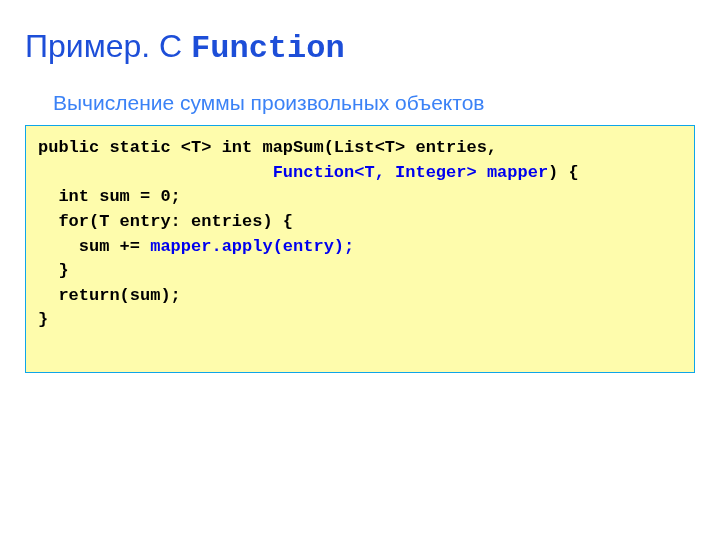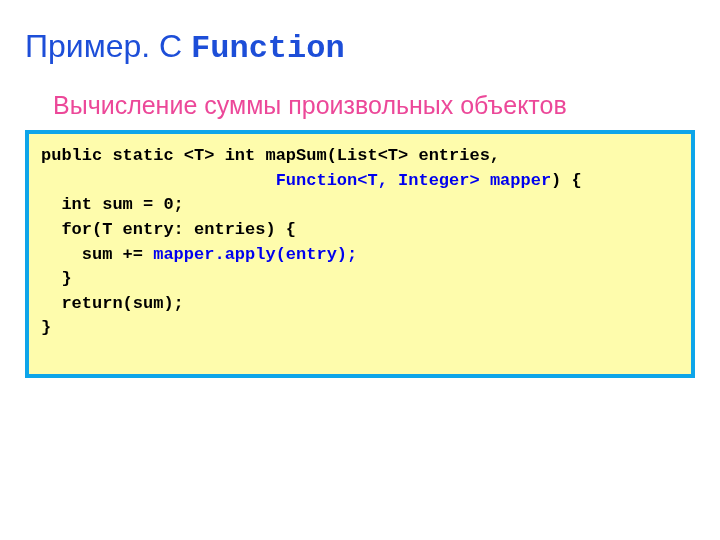--- a/index.html
+++ b/index.html
@@ -14,28 +14,28 @@
     .title {
       font-size: 32px;
       color: #1d4ed8;
       margin-bottom: 24px;
     }
     .title-mono {
       font-family: "Courier New", Courier, monospace;
       font-weight: bold;
     }
     .subtitle {
-      font-size: 25px;
-      color: #ec4899;
+      font-size: 21px;
+      color: #3b82f6;
       margin-left: 28px;
       margin-bottom: 10px;
     }
     .codebox {
       background: #fefcac;
-      border: 4px solid #0ea5e9;
+      border: 1px solid #0ea5e9;
       padding: 10px 12px 10px 12px;
       font-family: "Courier New", Courier, monospace;
       font-size: 17px;
       font-weight: bold;
       line-height: 1.45;
       white-space: pre;
       color: #000000;
       height: 248px;
       overflow: hidden;
     }

